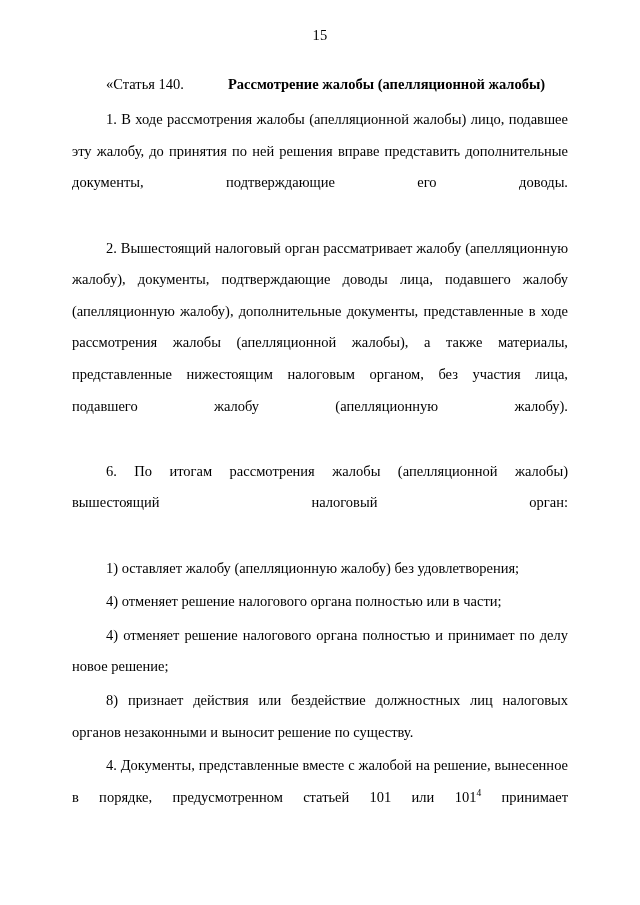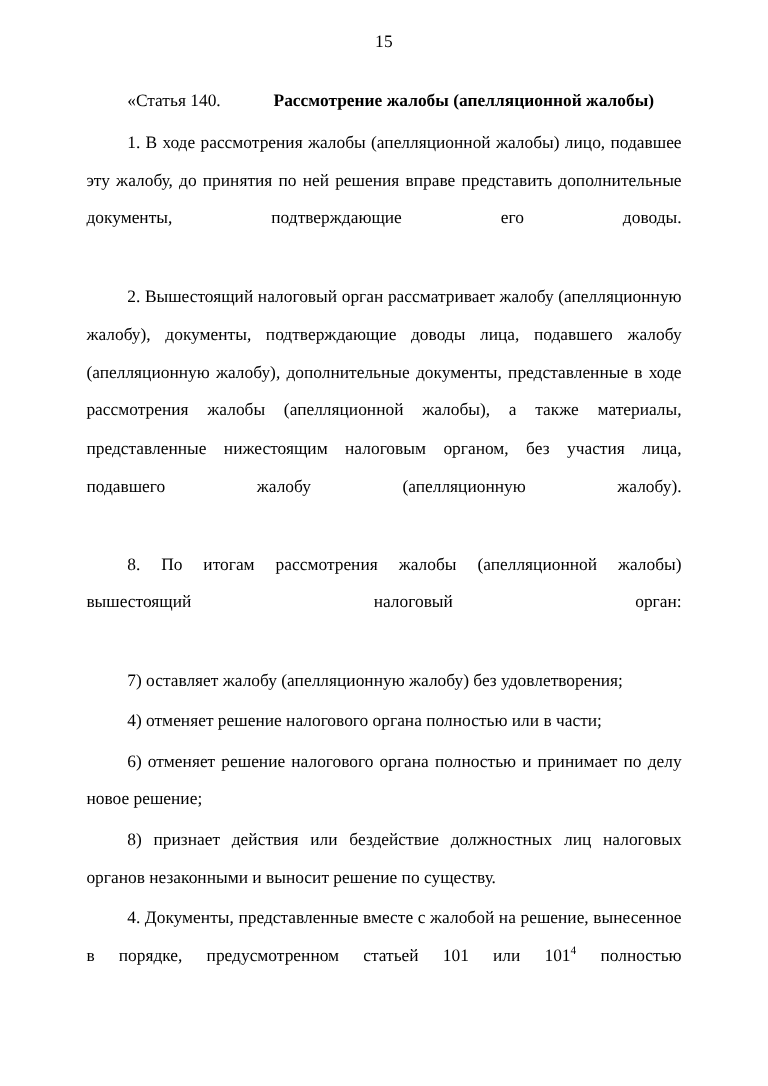--- a/index.html
+++ b/index.html
@@ -83,27 +83,27 @@
   <div class="doc-body">
 
     <div class="head-line">
       <span class="art-label">«Статья 140.</span><span class="art-title">Рассмотрение жалобы (апелляционной жалобы)</span>
     </div>
 
     <p class="para stretch">1. В ходе рассмотрения жалобы (апелляционной жалобы) лицо, подавшее эту жалобу, до принятия по ней решения вправе представить дополнительные документы, подтверждающие его доводы.</p>
 
     <p class="para stretch">2. Вышестоящий налоговый орган рассматривает жалобу (апелляционную жалобу), документы, подтверждающие доводы лица, подавшего жалобу (апелляционную жалобу), дополнительные документы, представленные в ходе рассмотрения жалобы (апелляционной жалобы), а также материалы, представленные нижестоящим налоговым органом, без участия лица, подавшего жалобу (апелляционную жалобу).</p>
 
-    <p class="para stretch">8. По итогам рассмотрения жалобы (апелляционной жалобы) вышестоящий налоговый орган:</p>
+    <p class="para stretch">6. По итогам рассмотрения жалобы (апелляционной жалобы) вышестоящий налоговый орган:</p>
 
-    <p class="listitem">7) оставляет жалобу (апелляционную жалобу) без удовлетворения;</p>
+    <p class="listitem">1) оставляет жалобу (апелляционную жалобу) без удовлетворения;</p>
 
 
     <p class="listitem">4) отменяет решение налогового органа полностью или в части;</p>
 
-    <p class="listitem stretch">6) отменяет решение налогового органа полностью и принимает по делу новое решение;</p>
+    <p class="listitem stretch">4) отменяет решение налогового органа полностью и принимает по делу новое решение;</p>
 
     <p class="listitem stretch">8) признает действия или бездействие должностных лиц налоговых органов незаконными и выносит решение по существу.</p>
 
-    <p class="para stretch"><span>4. Документы, представленные вместе с жалобой на решение, вынесенное в порядке, предусмотренном статьей 101 или 101</span><sup>4</sup><span> полностью</span></p>
+    <p class="para stretch"><span>4. Документы, представленные вместе с жалобой на решение, вынесенное в порядке, предусмотренном статьей 101 или 101</span><sup>4</sup><span> принимает</span></p>
 
   </div>
 </div>
 
 </body></html>

